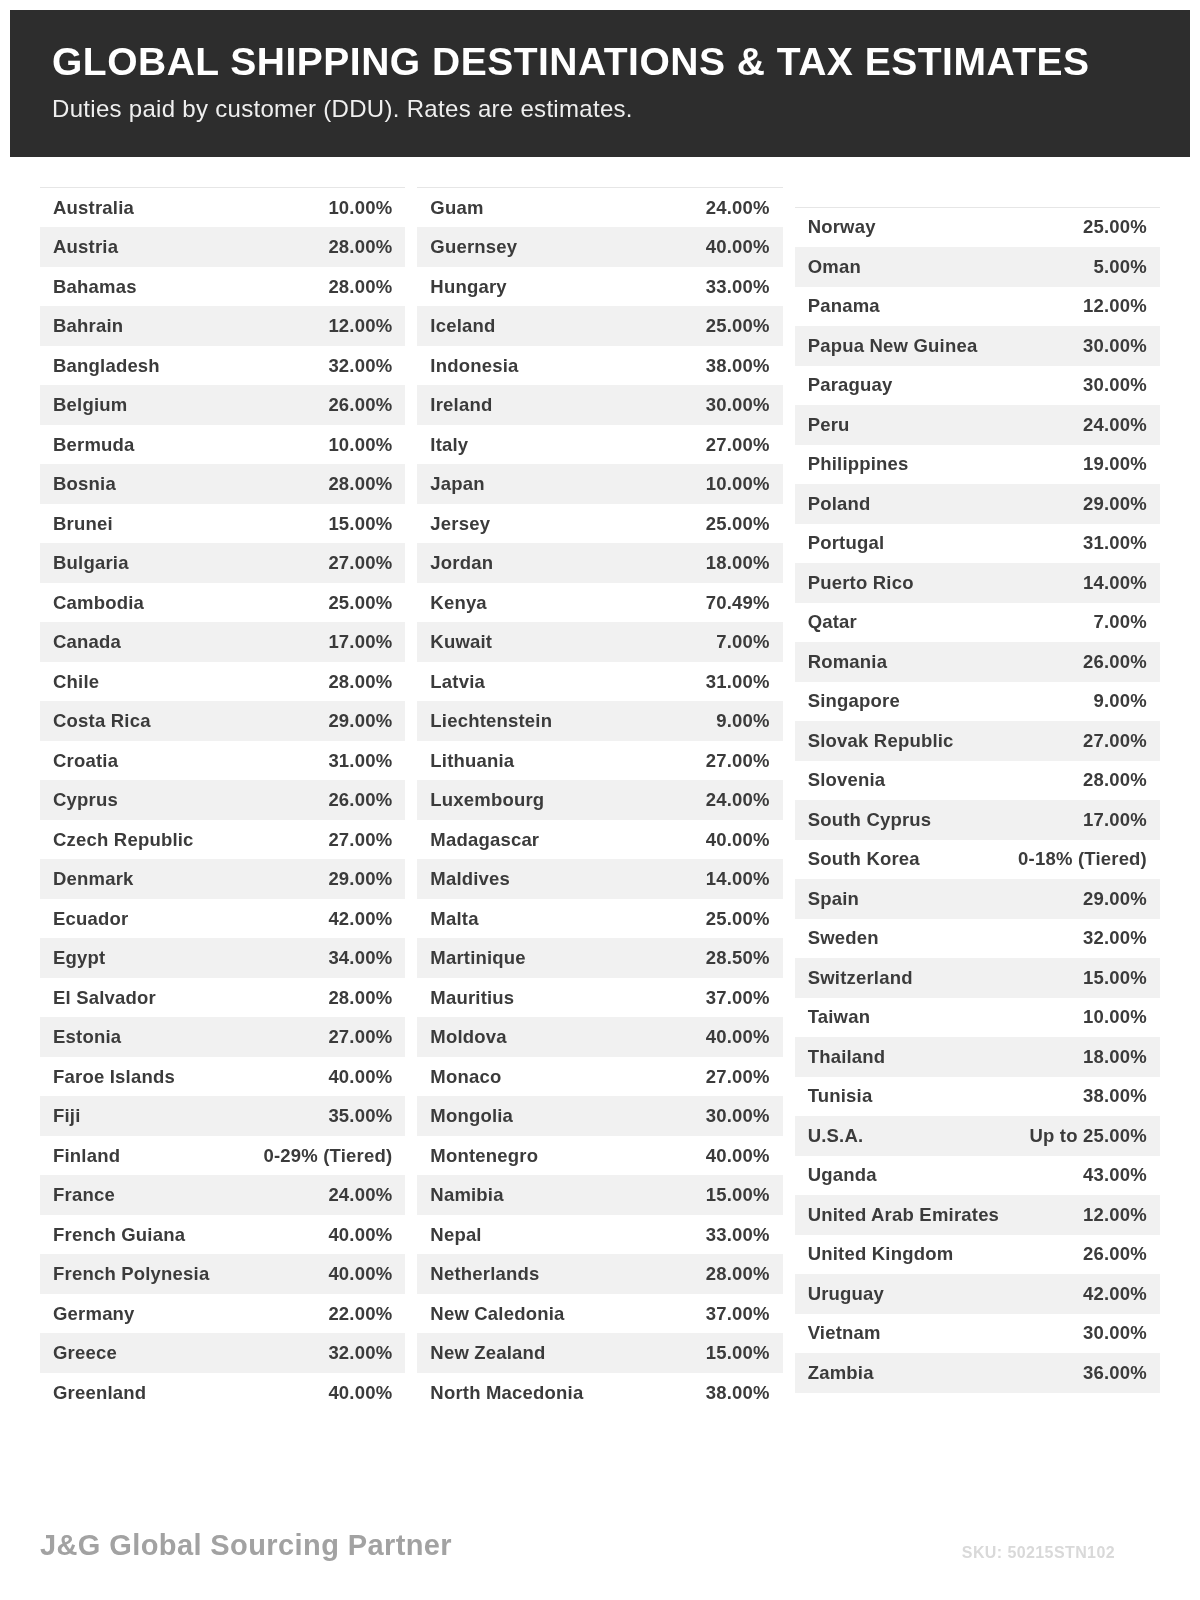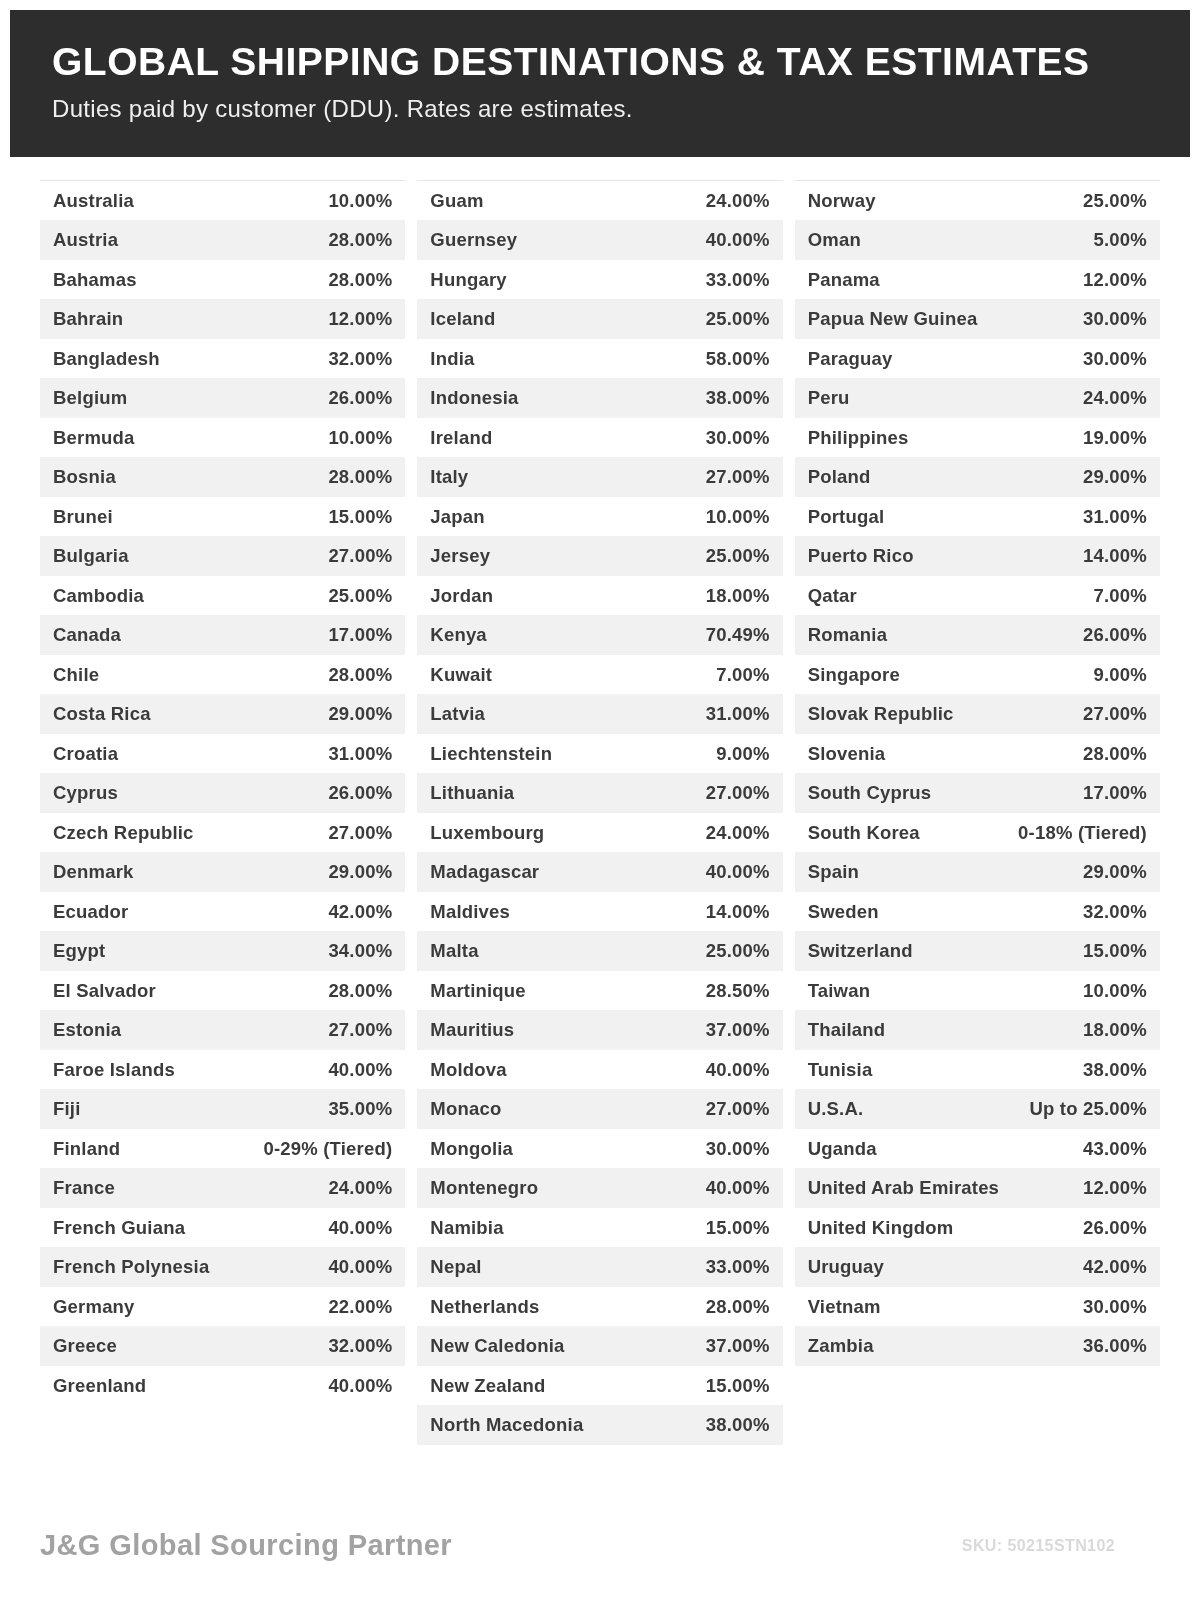--- a/index.html
+++ b/index.html
@@ -30,24 +30,24 @@
     line-height: 1.15;
   }
   .header p {
     margin-top: 10px;
     color: #efefef;
     font-size: 24px;
     font-weight: 400;
     letter-spacing: 0.3px;
   }
   .grid {
-    margin: 23px 40px 0 40px;
+    margin: 30px 40px 0 40px;
     display: flex;
     gap: 12px;
-    align-items: flex-start;
+    align-items: center;
   }
   .col {
     flex: 1 1 0;
     border-top: 1px solid #e6e6e6;
   }
   .row {
     height: 39.5px;
     display: flex;
     align-items: center;
     justify-content: space-between;
@@ -61,21 +61,21 @@
   .row:nth-child(odd)  { background: #ffffff; }
   .row .country { white-space: nowrap; }
   .row .rate { white-space: nowrap; text-align: right; }
   .footer {
     position: absolute;
     left: 0;
     right: 0;
     bottom: 38px;
     padding: 0 40px 0 40px;
     display: flex;
-    align-items: center;
+    align-items: flex-end;
     justify-content: space-between;
   }
   .brand {
     color: #a2a2a2;
     font-size: 29px;
     font-weight: 700;
     letter-spacing: 0.4px;
   }
   .sku {
     color: #d9d9d9;
@@ -233,24 +233,20 @@
         </div>
         <div class="row">
           <span class="country">Hungary</span>
           <span class="rate">33.00%</span>
         </div>
         <div class="row">
           <span class="country">Iceland</span>
           <span class="rate">25.00%</span>
         </div>
         <div class="row">
-          <span class="country">India</span>
-          <span class="rate">58.00%</span>
-        </div>
-        <div class="row">
           <span class="country">Indonesia</span>
           <span class="rate">38.00%</span>
         </div>
         <div class="row">
           <span class="country">Ireland</span>
           <span class="rate">30.00%</span>
         </div>
         <div class="row">
           <span class="country">Italy</span>
           <span class="rate">27.00%</span>

